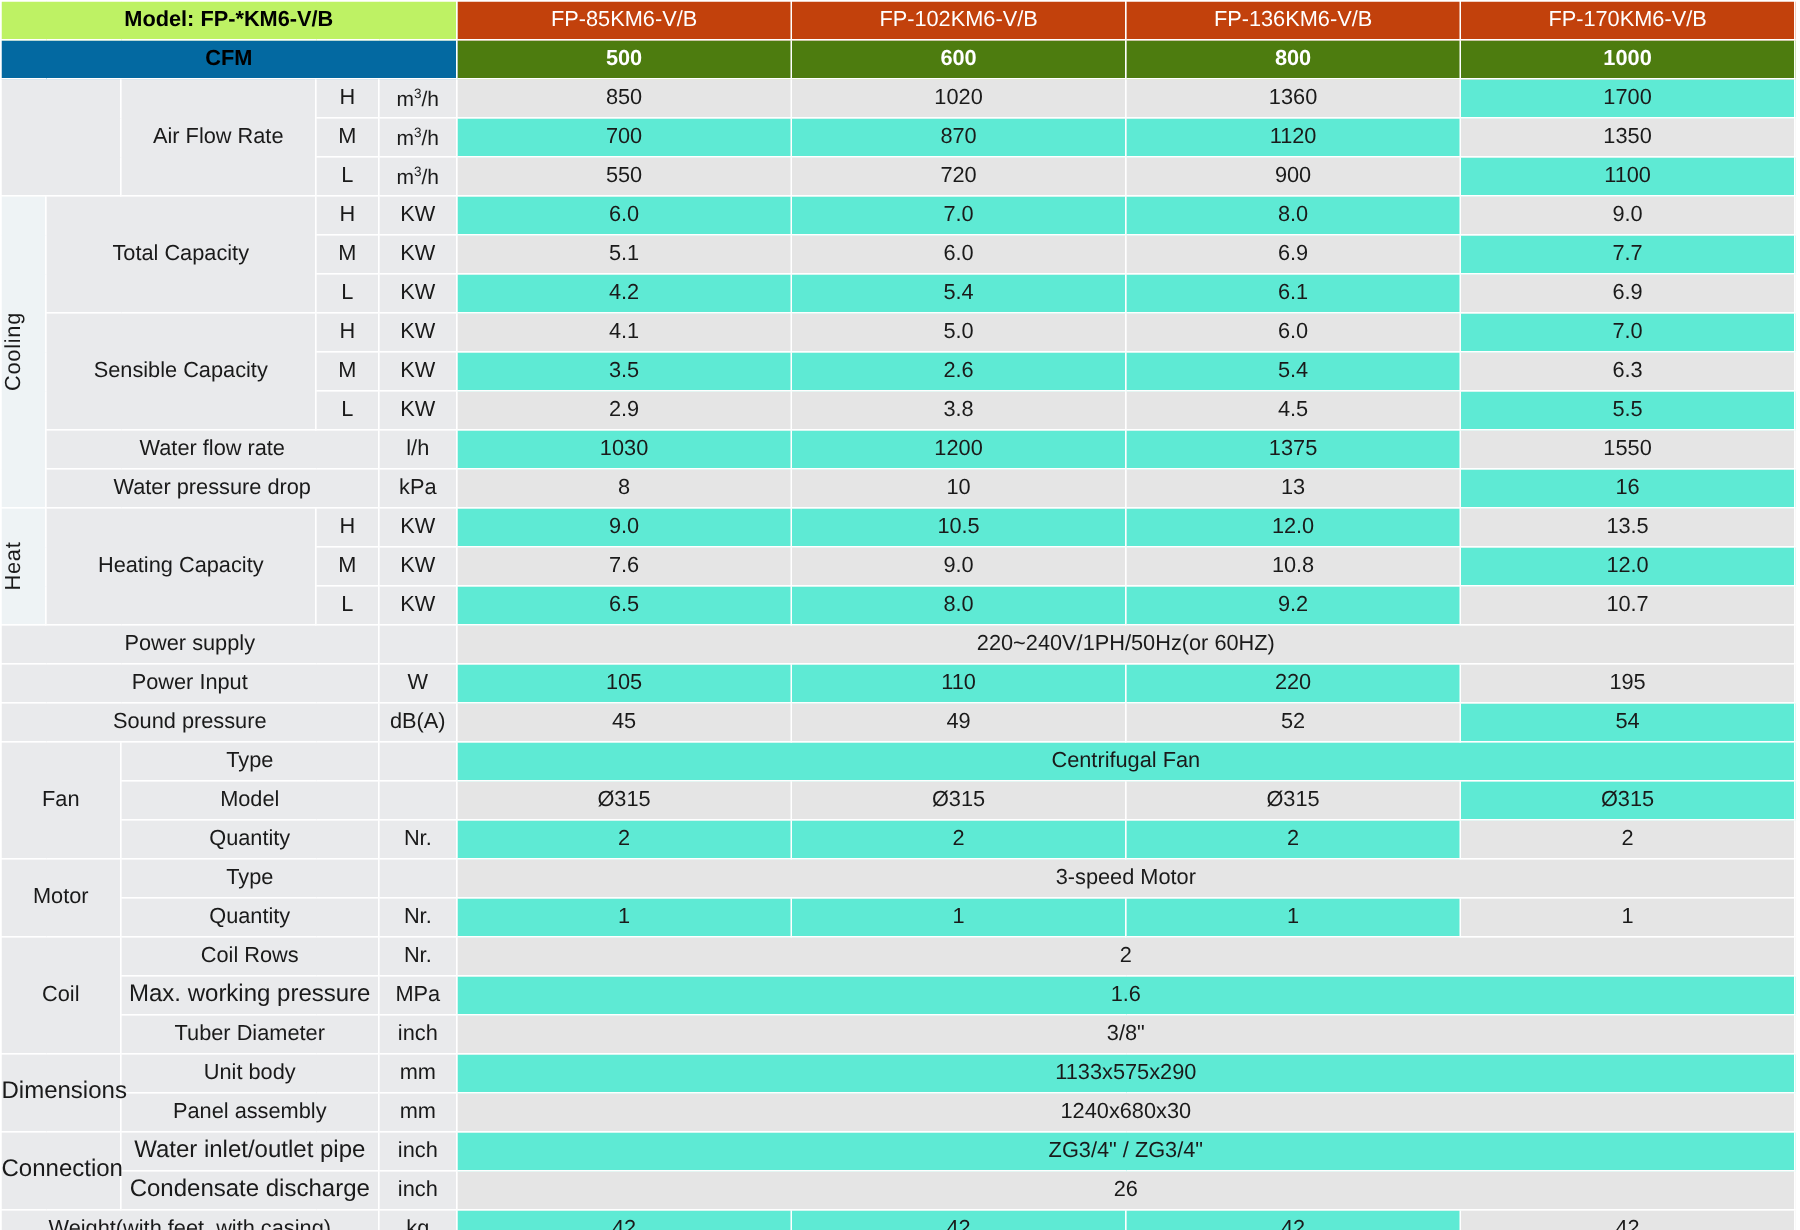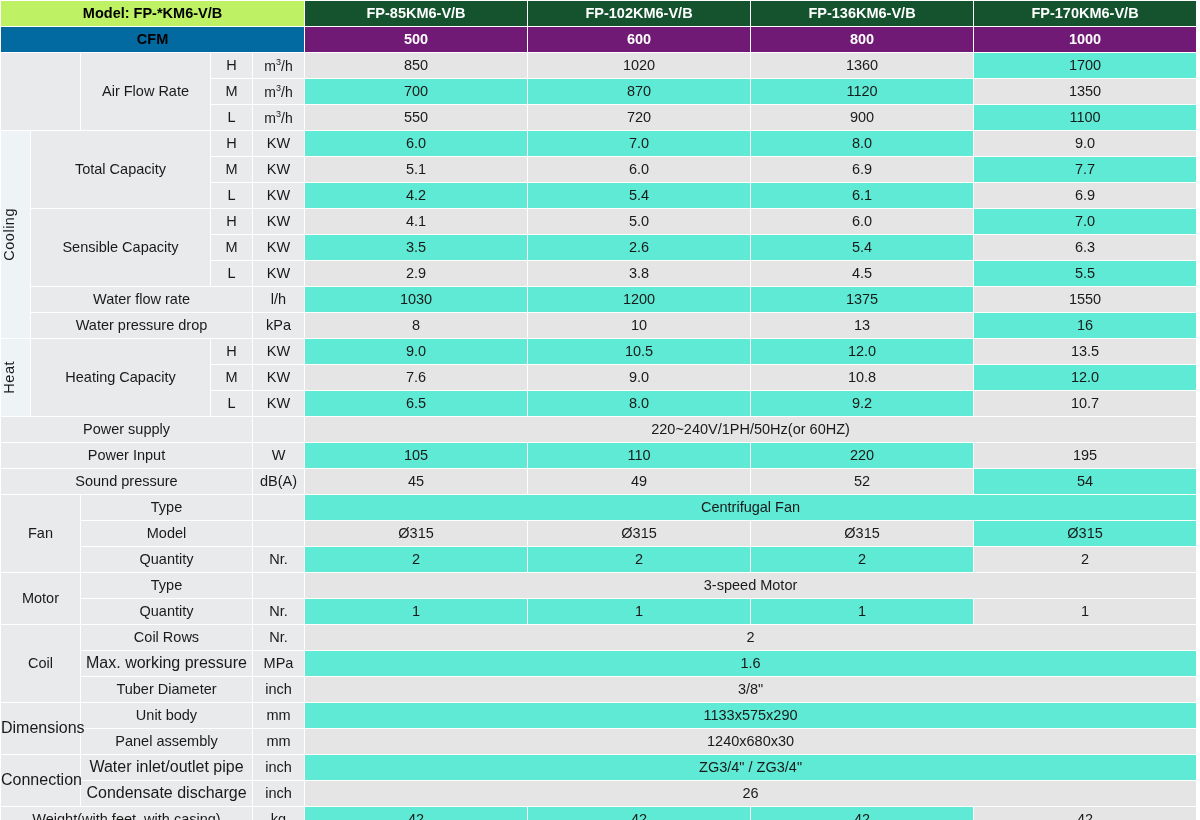--- a/index.html
+++ b/index.html
@@ -26,32 +26,32 @@
   }
   
   col.c1{width:30px;}
   col.c2{width:50px;}
   col.c3{width:130px;}
   col.c4{width:42px;}
   col.c5{width:52px;}
   col.cd{width:223px;}
 
   .hdr{
-    background:#14532d;
+    background:#c2410c;
     color:#ffffff;
-    font-weight:bold;
+    font-weight:normal;
     height:28px;
   }
   .hdr.model{
     color:#000000;
     background:#bef264;
     font-weight:bold;
   }
   .cfmrow{
-    background:#701a75;
+    background:#4d7c0f;
     color:#ffffff;
     font-weight:bold;
     height:26px;
   }
   .cfmlabel{
     background:#0369a1;
     color:#000000;
     font-weight:bold;
   }
   .lbl-a{background:#e9eaec;}

